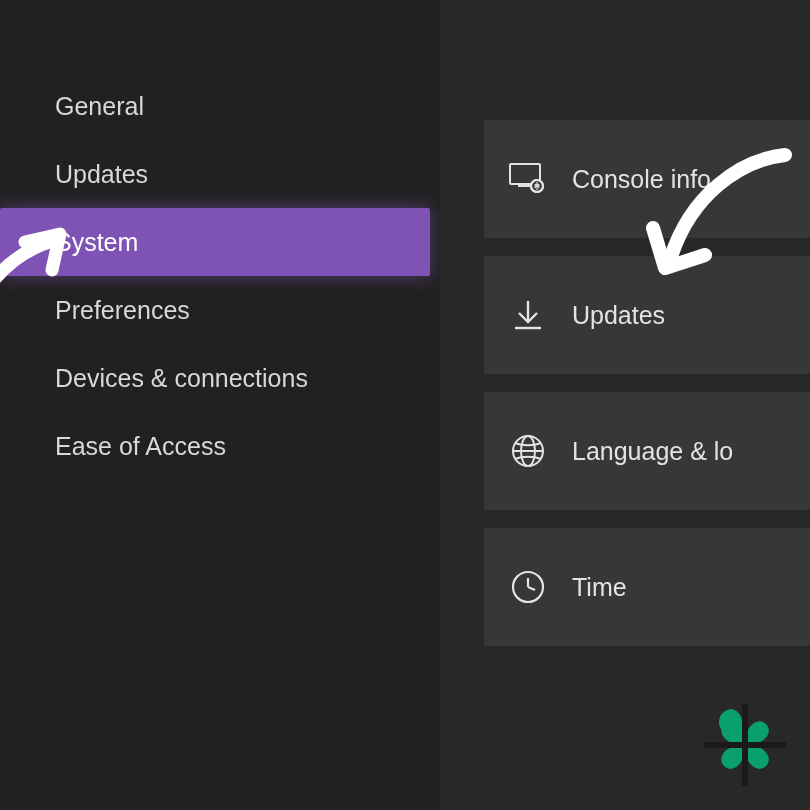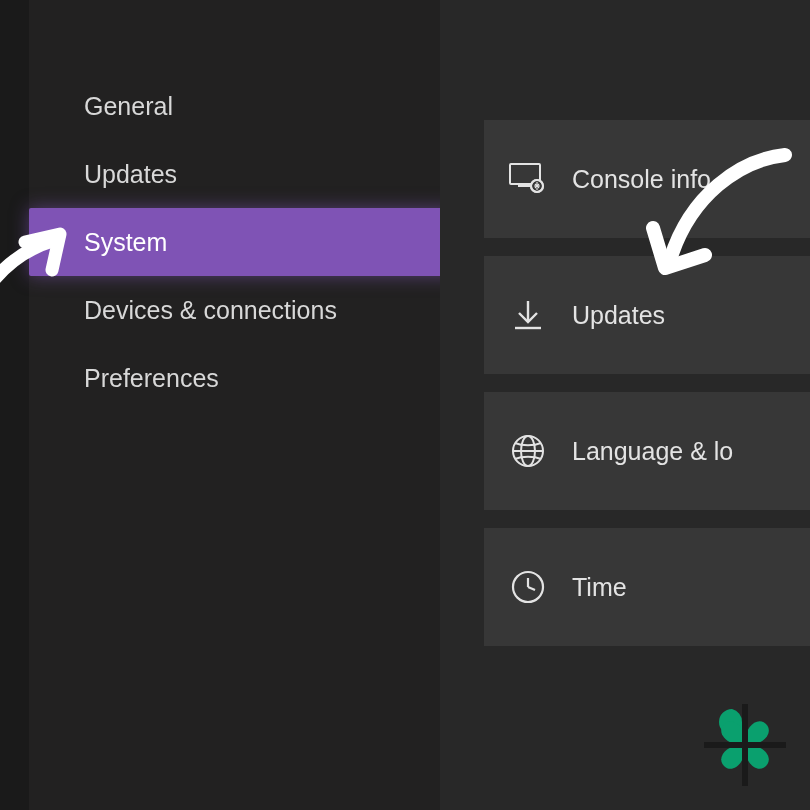--- a/index.html
+++ b/index.html
@@ -10,21 +10,20 @@
       position: relative;
     }
     .sidebar {
       position: absolute;
       left: 0;
       top: 0;
       width: 440px;
       height: 810px;
       background: #222121;
       padding-top: 72px;
-      margin-left: 29px;
     }
     .sidebar-item {
       height: 68px;
       display: flex;
       align-items: center;
       padding-left: 55px;
       color: #d8d8d8;
       font-size: 25px;
       font-weight: 400;
       cursor: pointer;
@@ -107,24 +106,27 @@
   <div class="sidebar-item">
     <span>General</span>
   </div>
   <div class="sidebar-item">
     <span>Updates</span>
   </div>
   <div class="sidebar-item selected">
     <span>System</span>
   </div>
   <div class="sidebar-item">
+    <span>Preferences</span>
+  </div>
+  <div class="sidebar-item">
     <span>Devices &amp; connections</span>
   </div>
   <div class="sidebar-item">
-    <span>Preferences</span>
+    <span>Ease of Access</span>
   </div>
 </div>
 
 <div class="divider"></div>
 
 <div class="main-panel">
 
   <div class="tile">
     <span class="icon">
       <svg width="40" height="34" viewBox="0 0 40 34" fill="none" stroke="#e3e3e3" stroke-width="2">

